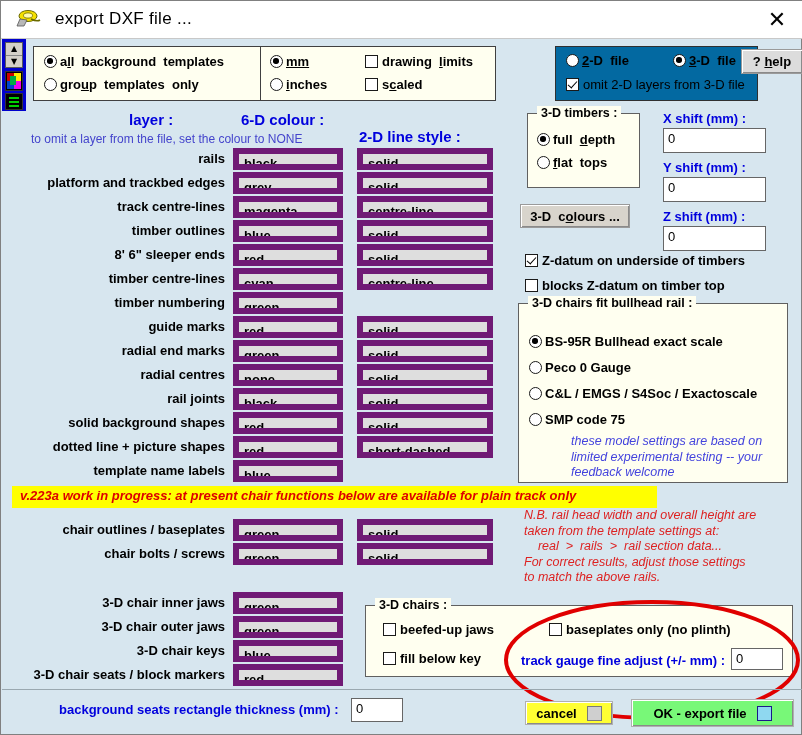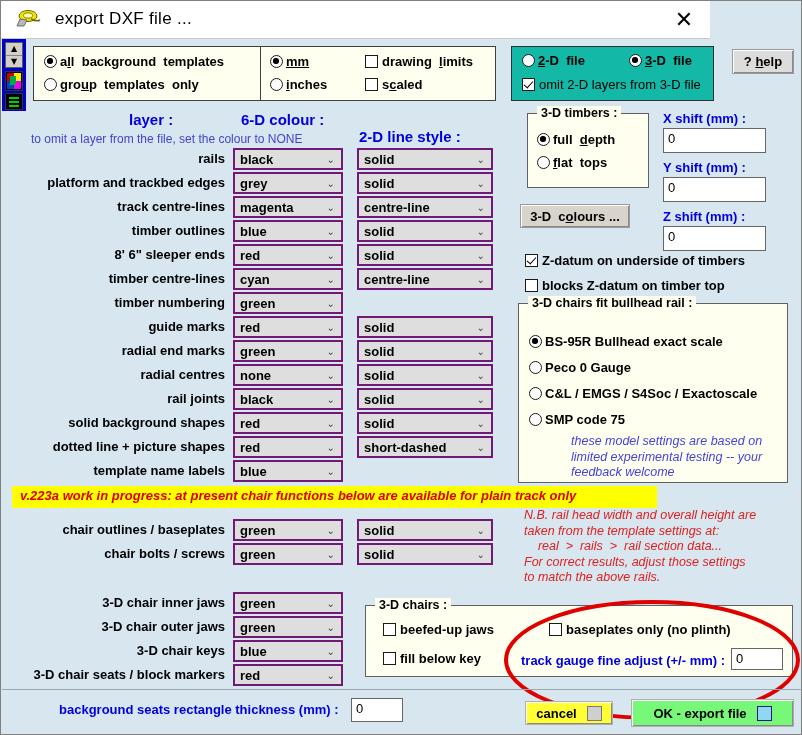--- a/index.html
+++ b/index.html
@@ -14,21 +14,21 @@
   }
   #app {
     position: absolute; inset: 0;
     background: #d7e6ef;
     border: 1px solid #808080;
     box-sizing: border-box;
   }
 
   
   .titlebar {
-    position: absolute; left: 0; top: 0; width: 709px; height: 38px;
+    position: absolute; left: 0; top: 0; width: 802px; height: 38px;
     background: #ffffff;
     border-bottom: 1px solid #c8c8c8;
     box-sizing: border-box;
   }
   .title-icon {
     position: absolute; left: 14px; top: 7px; width: 28px; height: 24px;
   }
   .title-text {
     position: absolute; left: 54px; top: 8px;
     font-size: 17px; color: #000; letter-spacing: .3px;
@@ -63,21 +63,21 @@
   .rail-lines .ln {
     position:absolute; left:3px; width:10px; height:2px; background:#00d000;
   }
 
   
   .panel {
     position: absolute; background: #fffff0;
     border: 1px solid #404040;
     box-sizing: border-box;
   }
-  .panel.yellow { background: #14b8a6; border-color: #303030; }
+  .panel.yellow { background: #0369a1; border-color: #303030; margin-left: 44px; }
 
   .group {
     position: absolute; background: #fffff0;
     border: 1px solid #606060;
     box-sizing: border-box;
   }
   .group-title {
     position: absolute; top: -8px; left: 9px;
     background: #fffff0; padding: 0 4px;
     font-size: 12.5px; font-weight: bold; color: #000;
@@ -125,21 +125,21 @@
     position: absolute; font-size: 12px; color: #4444cc; white-space: nowrap;
   }
   .bluelabel {
     position: absolute; font-size: 13px; font-weight: bold; color: #0000dd;
     white-space: nowrap;
   }
 
   
   .sel {
     position: absolute; height: 22px; background: #dedede;
-    border: 2px solid #701a75; box-sizing: border-box;
+    border: 6px solid #701a75; box-sizing: border-box;
     font-size: 13px; font-weight: bold; color: #000;
     line-height: 20px; padding-left: 5px; cursor: pointer;
     white-space: nowrap; overflow: hidden;
   }
   .sel .chev {
     position: absolute; right: 6px; top: 0; height: 20px; line-height: 20px;
     font-size: 10px; color: #444; font-weight: normal;
     font-family: "DejaVu Sans", sans-serif;
   }
   .sel.colour { width: 110px; }
@@ -155,21 +155,21 @@
 
   
   .btn {
     position: absolute; box-sizing: border-box; cursor: pointer;
     font-size: 13px; font-weight: bold; color: #000;
     display: flex; align-items: center; justify-content: center;
     background: #d8d4cc;
     border: 1px solid #9a9a9a;
     box-shadow: inset 1px 1px 0 #fff, inset -1px -1px 0 #8a8a8a;
   }
-  .btn.help { background: #dcdcdc; }
+  .btn.help { background: #dcdcdc; margin-left: 9px; }
   .btn.cancel { background: #ffff33; border-color:#b0b0b0; }
   .btn.ok { background: #78f878; border-color:#b0b0b0; }
   .btn .sq {
     width: 13px; height: 13px; background: #cfcfcf;
     border: 1px solid #7a7a7a; margin-left: 10px;
   }
   .btn.ok .sq { background: #8fd8f0; border-color:#1a1a88; }
 
   
   .warnbar {
@@ -343,21 +343,21 @@
       <div class="rowlabel" style="top: 591px; width: 224px; left: 0px;">3-D  chair  inner  jaws</div>
       <div class="sel colour" style="left: 232px; top: 591px;"><span>green</span><span class="chev">⌄</span></div>
       <div class="rowlabel" style="top: 615px; width: 224px; left: 0px;">3-D  chair  outer  jaws</div>
       <div class="sel colour" style="left: 232px; top: 615px;"><span>green</span><span class="chev">⌄</span></div>
       <div class="rowlabel" style="top: 639px; width: 224px; left: 0px;">3-D  chair  keys</div>
       <div class="sel colour" style="left: 232px; top: 639px;"><span>blue</span><span class="chev">⌄</span></div>
       <div class="rowlabel" style="top: 663px; width: 224px; left: 0px;">3-D  chair  seats  /  block  markers</div>
       <div class="sel colour" style="left: 232px; top: 663px;"><span>red</span><span class="chev">⌄</span></div>
     </div>
 
-  <div class="group" style="left:526px;top:112px;width:122px;height:75px;text-decoration:underline;">
+  <div class="group" style="left:526px;top:112px;width:113px;height:75px;text-decoration:underline;">
     <span class="group-title">3-D  timbers :</span>
     <div class="opt" style="left:9px;top:18px;">
       <span class="radio on"></span>
       <span>full&nbsp; <u>d</u>epth</span>
     </div>
     <div class="opt" style="left:9px;top:41px;">
       <span class="radio"></span>
       <span><u>f</u>lat&nbsp; tops</span>
     </div>
   </div>

